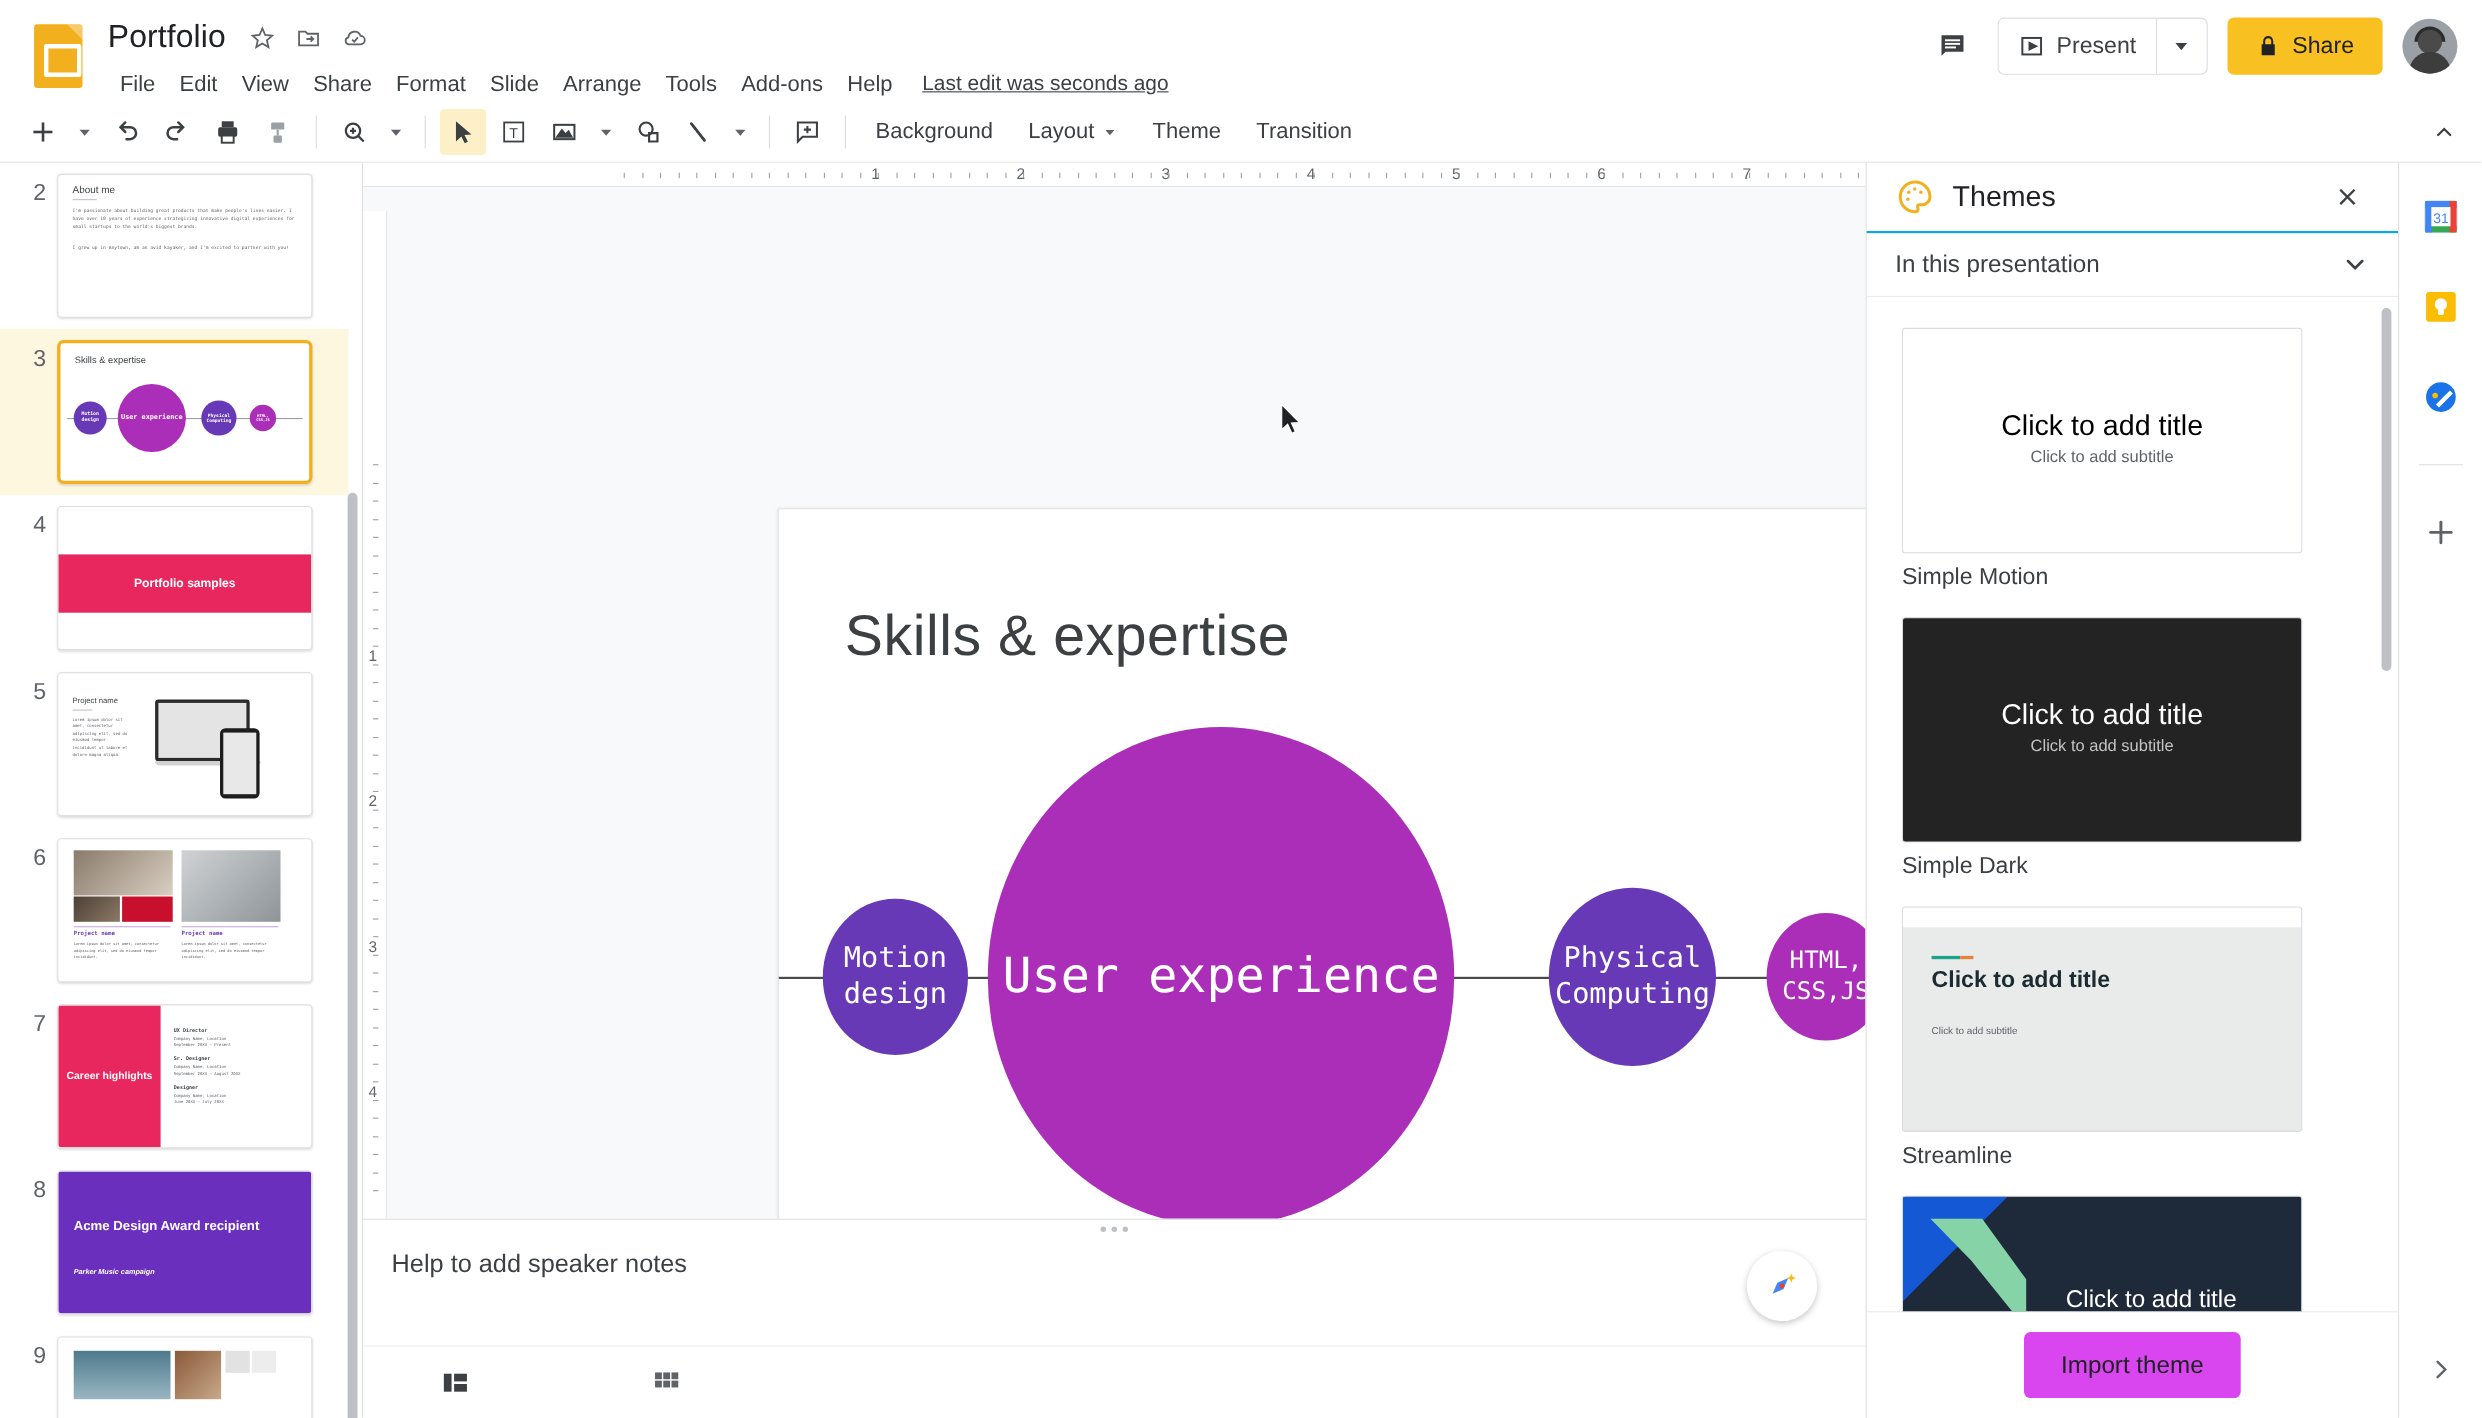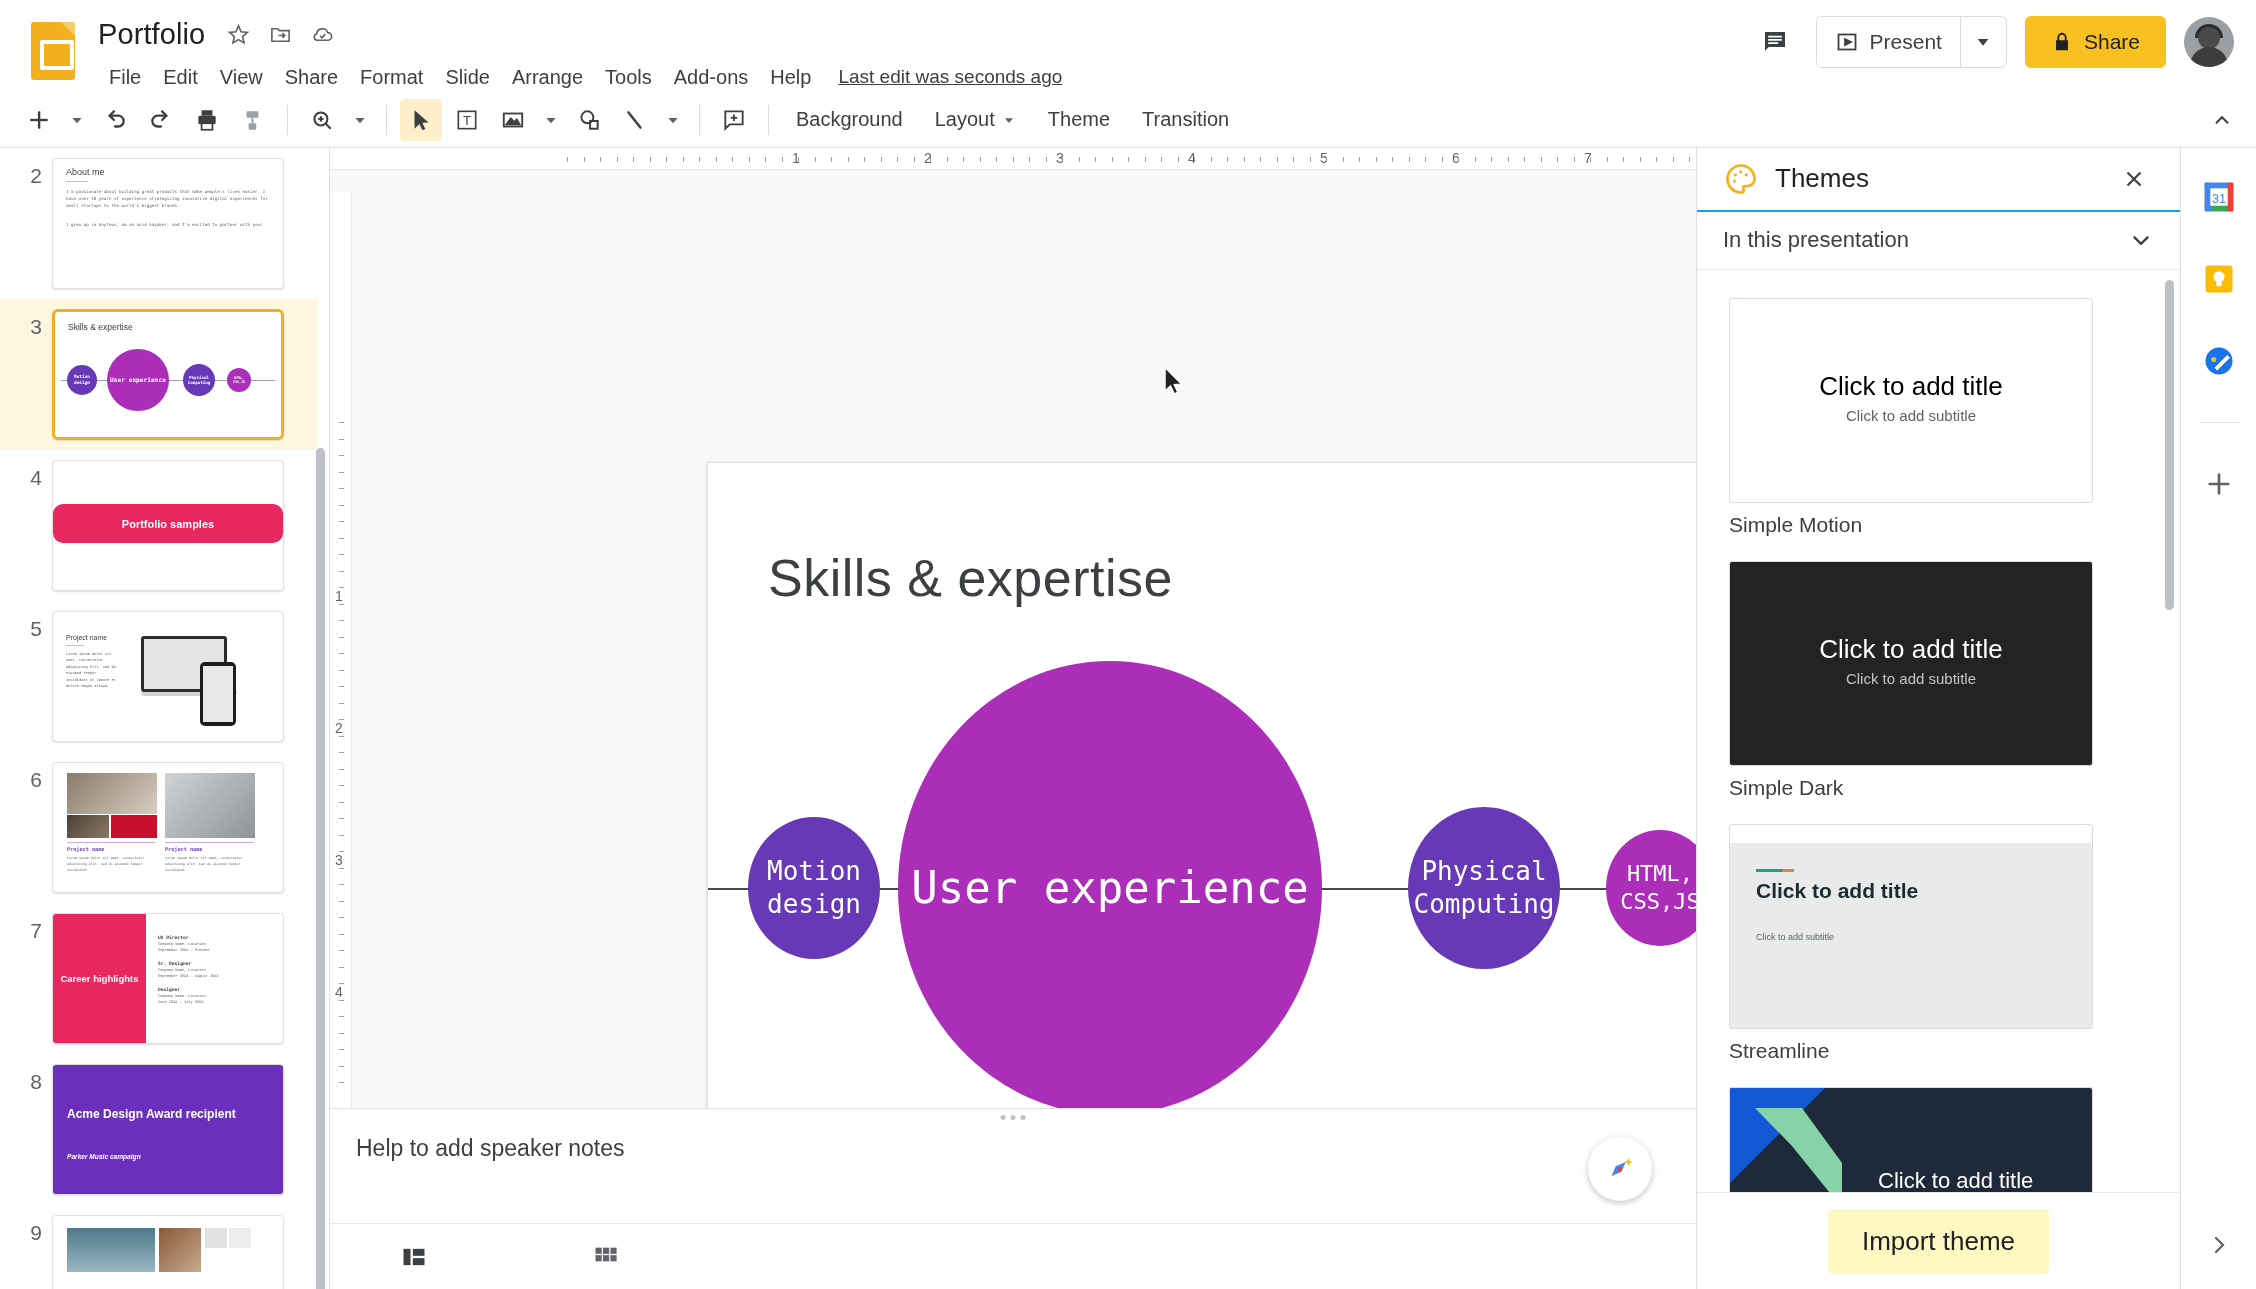--- a/index.html
+++ b/index.html
@@ -92,21 +92,21 @@
   .tp-close { width:40px;height:40px; display:flex; align-items:center; justify-content:center; border-radius:50%; cursor:pointer;}
   .tp-select { height: 66px; display:flex; align-items:center; padding: 0 26px; border-bottom:1px solid #e8eaed; cursor:pointer;}
   .tp-select span { font-size:22px; color:#3c4043; flex:1 1 auto;}
   .tp-list { flex:1 1 auto; overflow:hidden; padding: 28px 26px 0 32px; position:relative;}
   .theme-card { margin-bottom: 8px; cursor:pointer; }
   .theme-thumb { width: 364px; height: 205px; border:1px solid #dadce0; border-radius:3px; position:relative; overflow:hidden; background:#fff;}
   .theme-name { font-size: 21px; color:#3c4043; margin: 10px 0 24px 0; }
   .tt-title { position:absolute; left:0; right:0; text-align:center; font-family:"Liberation Sans", sans-serif; }
   .tp-sb { position:absolute; right: 6px; top: 10px; width:9px; height: 330px; background:#bdc1c6; border-radius:5px;}
   .tp-footer { height: 110px; display:flex; align-items:center; justify-content:center; border-top:1px solid #e8eaed; }
-  .import-btn { background:#fef9c3; color:#202124; font-size:26px; font-weight:500; padding: 17px 34px; border-radius:6px; cursor:pointer; border:none; font-family:"Liberation Sans", sans-serif;}
+  .import-btn { background:#d946ef; color:#202124; font-size:22px; font-weight:500; padding: 17px 34px; border-radius:6px; cursor:pointer; border:none; font-family:"Liberation Sans", sans-serif;}
 
   
   .app-rail { width: 76px; flex:0 0 76px; background:#fff; border-left:1px solid #e0e0e0; display:flex; flex-direction:column; align-items:center; padding-top: 28px; gap: 40px; position:relative;}
   .rail-icon { width: 42px; height: 42px; border-radius:4px; display:flex; align-items:center; justify-content:center; cursor:pointer; }
   .rail-sep { width: 40px; height:1px; background:#e0e0e0; }
   .rail-expand { position:absolute; bottom: 24px; width:40px;height:40px; display:flex;align-items:center;justify-content:center; cursor:pointer;}
 
   
   .cursor { position:absolute; left: 833px; top: 196px; width:0;height:0; z-index: 99; pointer-events:none;}
   .cursor svg { width:26px; height:34px; display:block; }
@@ -333,21 +333,21 @@
               <div style="position:absolute;left:6px;right:6px;top:68px;height:1px;background:#9aa0a6;"></div>
               <div style="position:absolute;left:12px;top:53px;width:30px;height:30px;border-radius:50%;background:#6739B7;color:#fff;display:flex;align-items:center;justify-content:center;text-align:center;font-size:4.4px;font-weight:bold;font-family:'DejaVu Sans Mono',monospace;line-height:1.3;padding:0 2px;">Motion design</div>
               <div style="position:absolute;left:52px;top:37px;width:62px;height:62px;border-radius:50%;background:#AB2EB8;color:#fff;display:flex;align-items:center;justify-content:center;text-align:center;font-size:6.2px;font-weight:bold;font-family:'DejaVu Sans Mono',monospace;line-height:1.3;padding:0 2px;">User experience</div>
               <div style="position:absolute;left:128px;top:52px;width:32px;height:32px;border-radius:50%;background:#6739B7;color:#fff;display:flex;align-items:center;justify-content:center;text-align:center;font-size:4.2px;font-weight:bold;font-family:'DejaVu Sans Mono',monospace;line-height:1.3;padding:0 2px;">Physical Computing</div>
               <div style="position:absolute;left:172px;top:56px;width:24px;height:24px;border-radius:50%;background:#AB2EB8;color:#fff;display:flex;align-items:center;justify-content:center;text-align:center;font-size:3.4px;font-weight:bold;font-family:'DejaVu Sans Mono',monospace;line-height:1.3;padding:0 2px;">HTML, CSS,JS</div>
             </div>
           </div>
           <div class="slide-row">
             <div class="slide-num">4</div>
             <div class="thumb">
-              <div style="position:absolute;left:0;right:0;top:43px;height:39px;background:#E8275F;display:flex;align-items:center;justify-content:center;color:#fff;font-size:11px;font-weight:bold;font-family:'Liberation Sans Narrow','Liberation Sans',sans-serif;border-radius:10px;">Portfolio samples</div>
+              <div style="position:absolute;left:0;right:0;top:43px;height:53px;background:#E8275F;display:flex;align-items:center;justify-content:center;color:#fff;font-size:11px;font-weight:bold;font-family:'Liberation Sans Narrow','Liberation Sans',sans-serif;">Portfolio samples</div>
             </div>
           </div>
           <div class="slide-row">
             <div class="slide-num">5</div>
             <div class="thumb">
         <div style="position:absolute;left:13px;top:22px;font-size:7px;color:#3c4043;font-family:'Liberation Sans Narrow','Liberation Sans',sans-serif;">Project name</div>
         <div style="position:absolute;left:13px;top:33px;width:18px;height:1px;background:#bdc1c6;"></div>
         <div style="position:absolute;left:13px;top:39px;width:52px;font-size:3.6px;line-height:1.8;color:#5f6368;font-family:'DejaVu Sans Mono',monospace;">Lorem ipsum dolor sit amet, consectetur adipiscing elit, sed do eiusmod tempor incididunt ut labore et dolore magna aliqua.</div>
         <div style="position:absolute;left:88px;top:24px;width:86px;height:56px;background:#2b2b2b;border-radius:3px;padding:3px;">
                 <div style="width:100%;height:100%;background:#e4e4e4;"></div>

